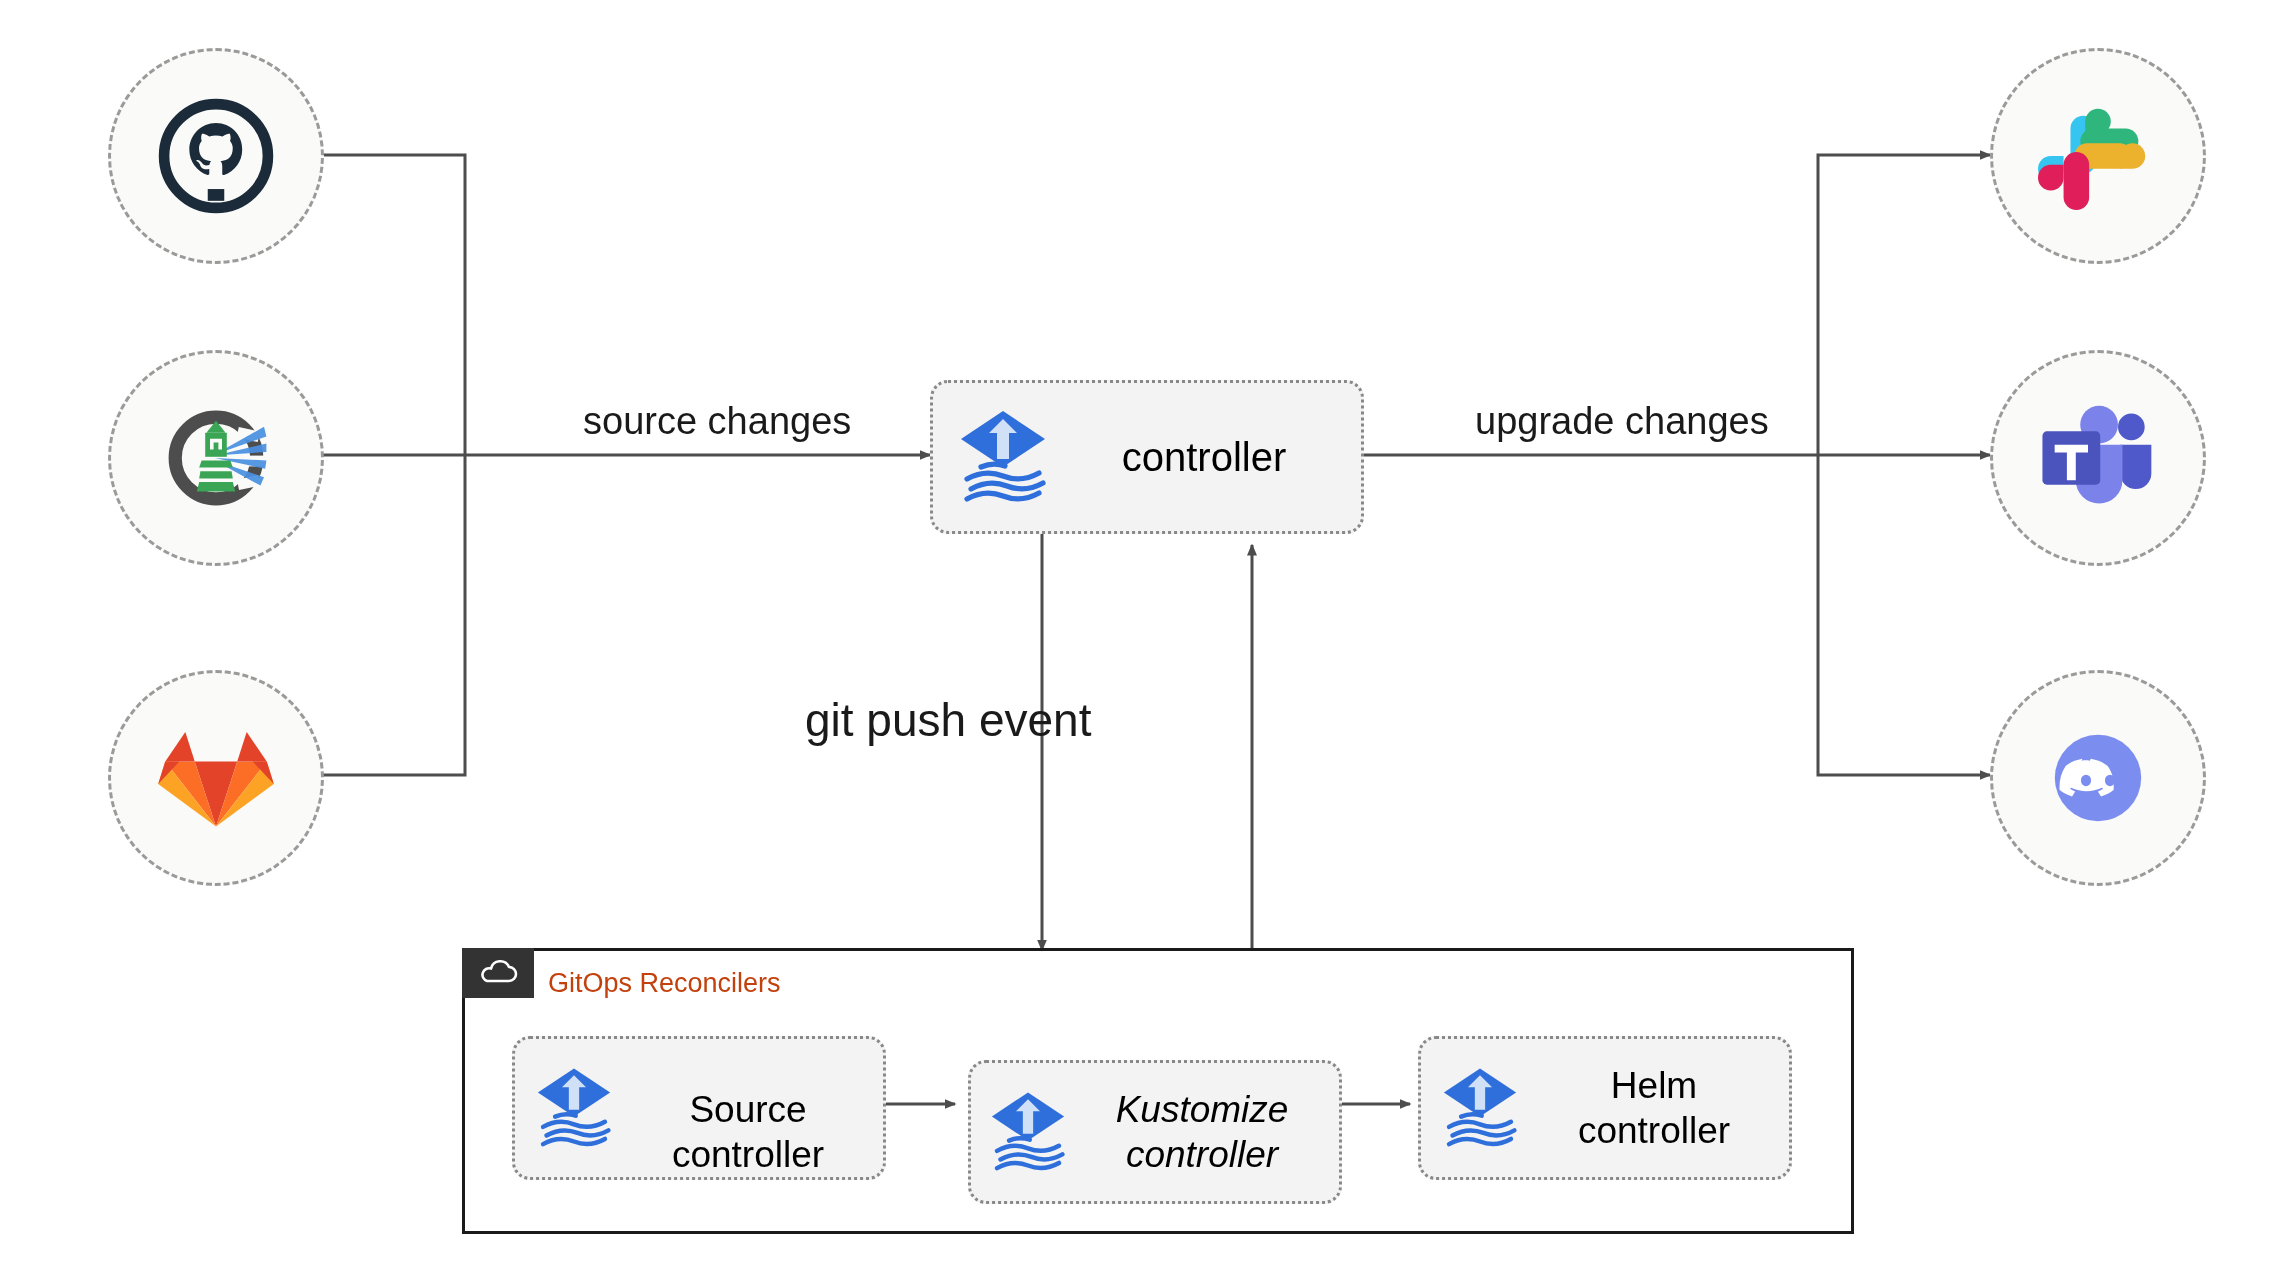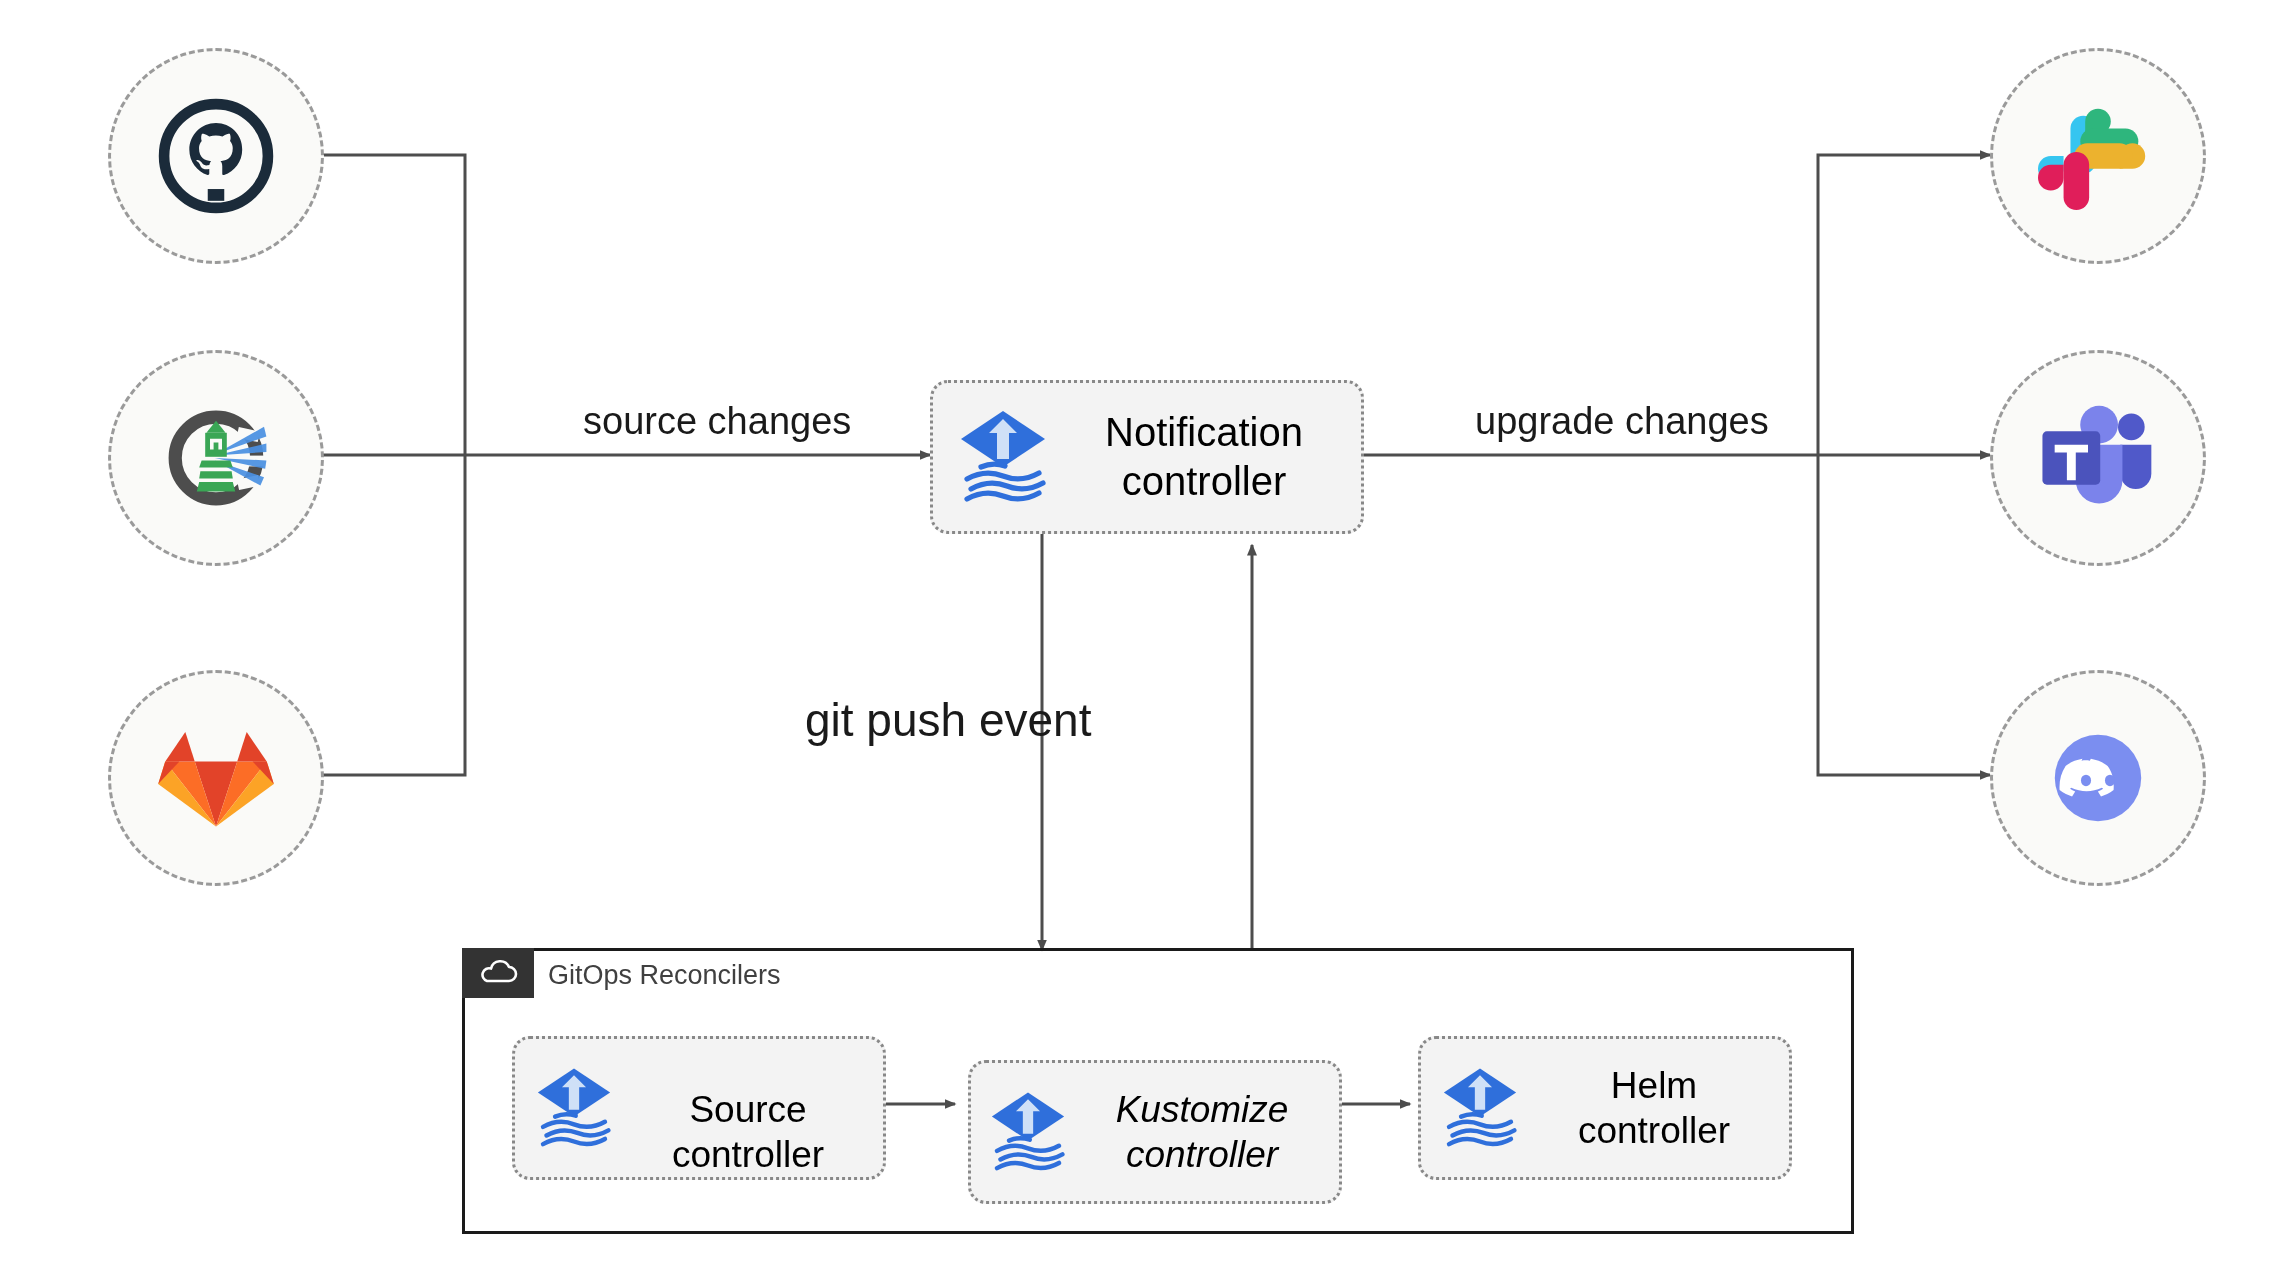--- a/index.html
+++ b/index.html
@@ -14,21 +14,21 @@
   .ctrl-box{position:absolute;border:3px dotted #888888;border-radius:18px;
        background:#f3f3f3;display:flex;align-items:center;}
   .ctrl-logo{flex:0 0 auto;display:flex;align-items:center;justify-content:center;}
   .ctrl-label{flex:1 1 auto;text-align:center;line-height:1.22;color:#000;}
 
   .edge-label{position:absolute;color:#1a1a1a;white-space:nowrap;}
 
   .group-box{position:absolute;border:3px solid #1a1a1a;background:transparent;}
   .group-tab{position:absolute;background:#333333;display:flex;
        align-items:center;justify-content:center;}
-  .group-title{position:absolute;color:#404040;white-space:nowrap;}
+  .group-title{position:absolute;color:#c2410c;white-space:nowrap;margin-top:8px;}
 </style>
 </head>
 <body>
 
 <div id="stage">
 
   <svg id="wires" viewBox="0 0 2292 1284">
     <defs>
       <marker id="ah" markerWidth="12" markerHeight="10" refX="10.5" refY="5" orient="auto" markerUnits="userSpaceOnUse">
         <path d="M0,0 L12,5 L0,10 z" fill="#4d4d4d"></path>
@@ -158,21 +158,20 @@
         <path fill="#cfe0f7" d="M50 14l14 14h-8v26h-12V28h-8z"></path>
         <g stroke="#2f6fdb" stroke-width="5.2" fill="none" stroke-linecap="round">
           <path d="M14 74 Q32 64 50 71 Q68 78 86 68"></path>
           <path d="M18 84 Q36 74 54 81 Q72 88 90 78"></path>
           <path d="M22 94 Q40 84 58 91 Q76 98 94 88" transform="translate(-8,0)"></path>
           <path d="M28 62 Q40 57 52 61"></path>
         </g>
       </svg>
     </div>
     <div class="ctrl-label" style="font-size:40px;padding-right:26px;">
-      <div>Notification</div>
       <div>controller</div>
     </div>
   </div>
 
   <div class="edge-label" style="left:583px;top:400px;font-size:38px;">source changes</div>
 
   <div class="edge-label" style="left:1475px;top:400px;font-size:38px;">upgrade changes</div>
 
   <div class="edge-label" style="left:805px;top:693px;font-size:46px;">git push event</div>
 

